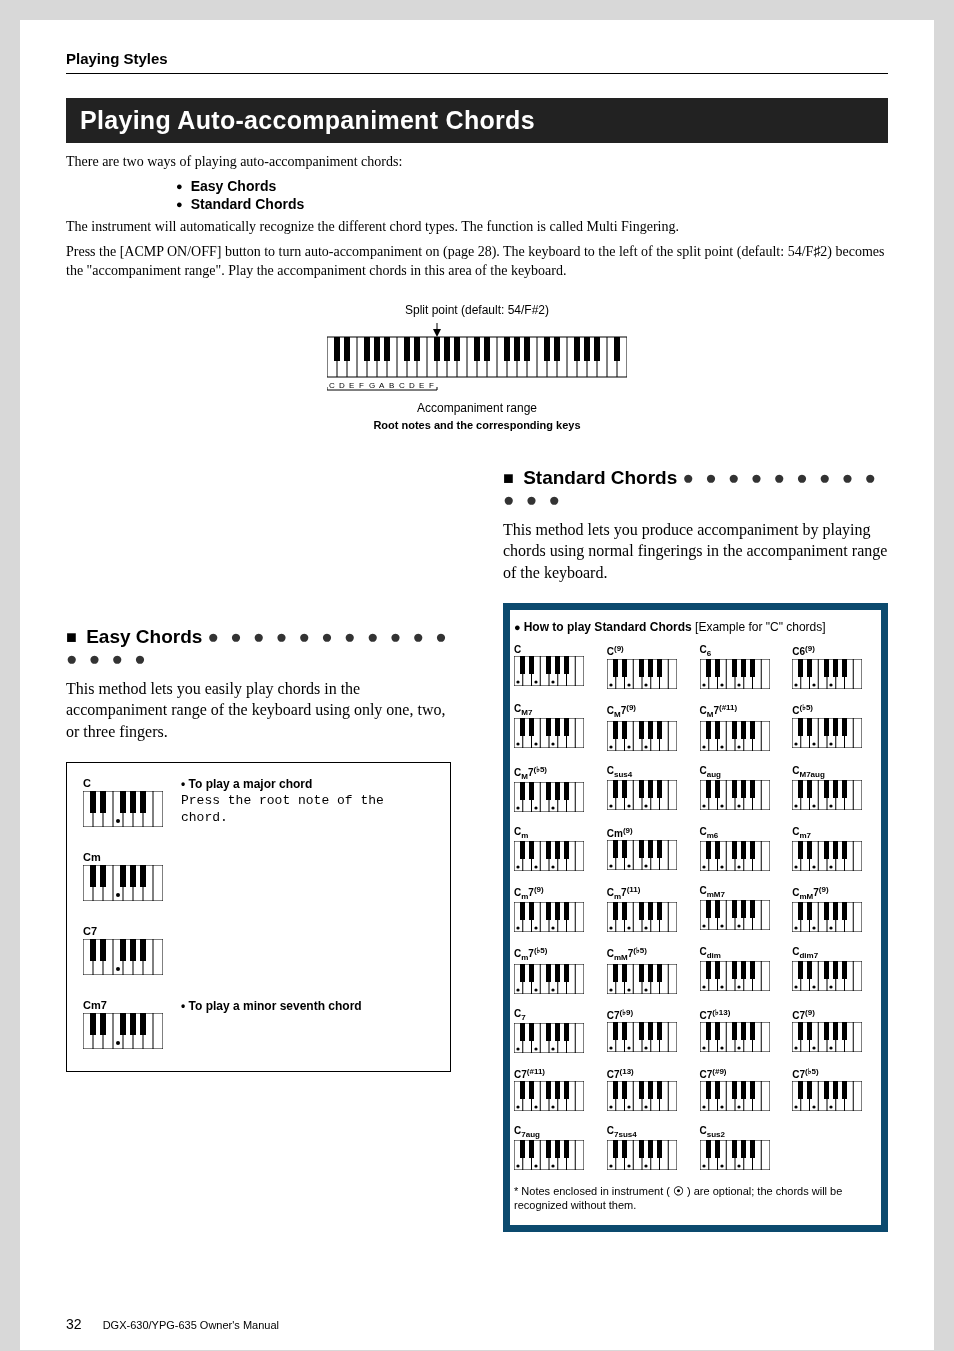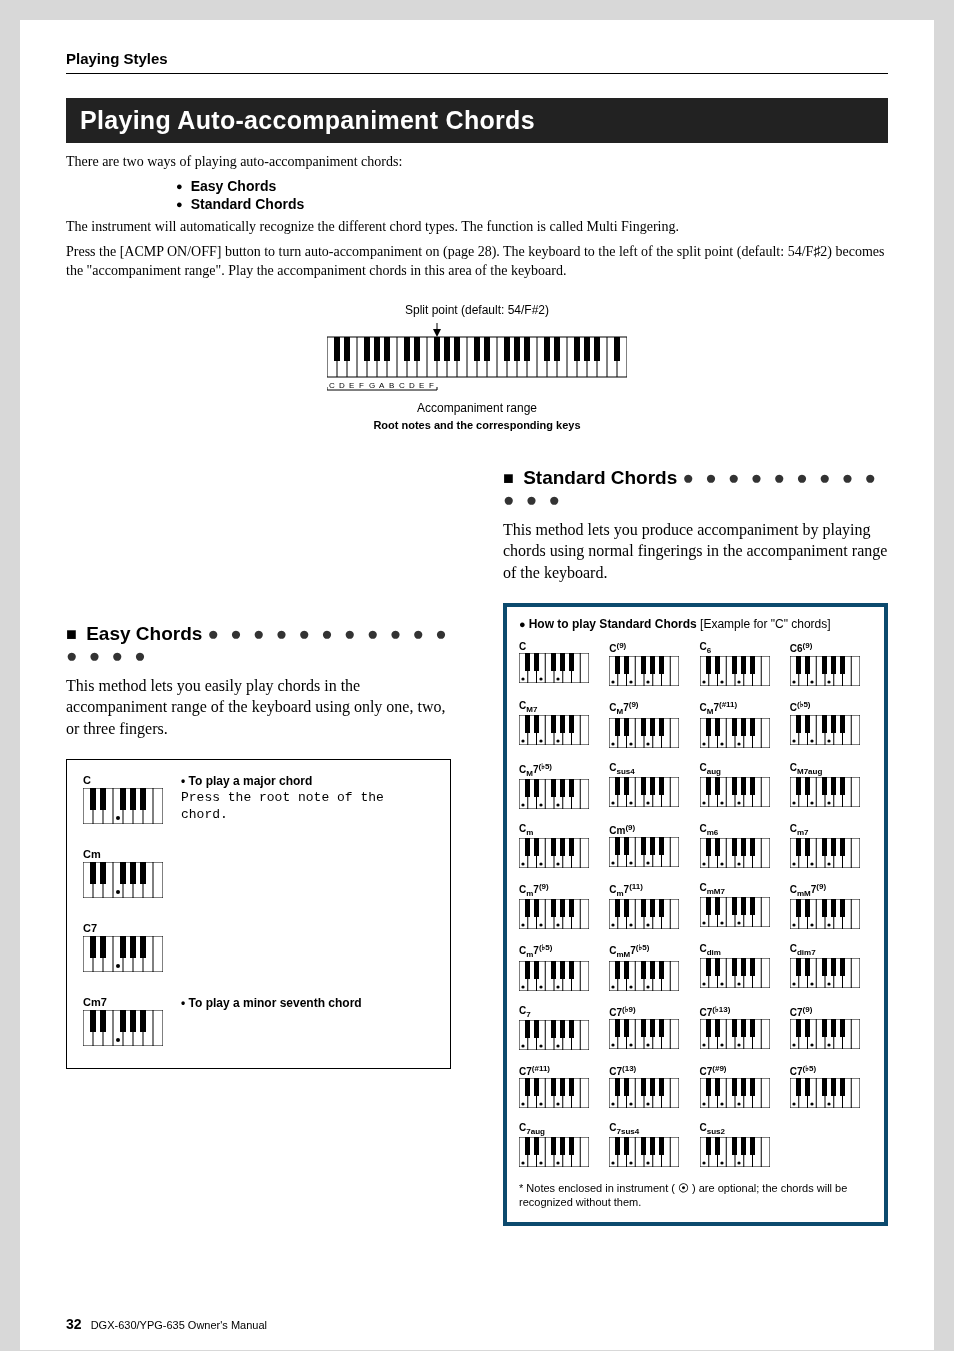--- a/index.html
+++ b/index.html
@@ -92,22 +92,22 @@
     gap:18px;
     margin-bottom:20px;
   }
   .easy-row:last-child{margin-bottom:0}
   .mini-label{font:bold 11px Arial,Helvetica,sans-serif;margin-bottom:2px}
   .easy-text{font:12px/1.3 Arial,Helvetica,sans-serif}
   .easy-text .t{font-weight:bold}
   .easy-text .t:before{content:"• "}
   .easy-text .d{font-family:Liberation Mono, monospace;font-size:13px}
   .std-box{
-    border:4px solid #0c4a6e;
-    padding:10px 12px 12px;
+    border:7px solid #0c4a6e;
+    padding:10px 4px 12px;
     font-family:Arial,Helvetica,sans-serif;
   }
   .std-head{font:12px Arial,Helvetica,sans-serif;margin-bottom:10px}
   .std-head b{font-weight:bold}
   .std-head:before{content:"● ";font-size:11px}
   .chord-grid{
     display:grid;
     grid-template-columns:repeat(4,1fr);
     gap:10px 8px;
   }
@@ -115,21 +115,21 @@
   .chord sup{font-size:8px;font-weight:bold}
   .chord sub{font-size:8px;font-weight:bold}
   .kbd-small{margin-top:1px}
   .footnote{font:11px/1.3 Arial,Helvetica,sans-serif;margin-top:10px}
   .footer{
     font:11px Arial,Helvetica,sans-serif;
     position:absolute;
     bottom:18px;
     left:46px;
   }
-  .footer .pg{font-weight:bold;font-size:14px;margin-right:6px}
+  .footer .pg{font-weight:normal;font-size:14px;margin-right:18px}
 </style>
 </head>
 <body>
 
 <div class="page">
 
   <div class="sect-header">Playing Styles</div>
   <div class="rule"></div>
 
   <div class="title-bar">Playing Auto-accompaniment Chords</div>

